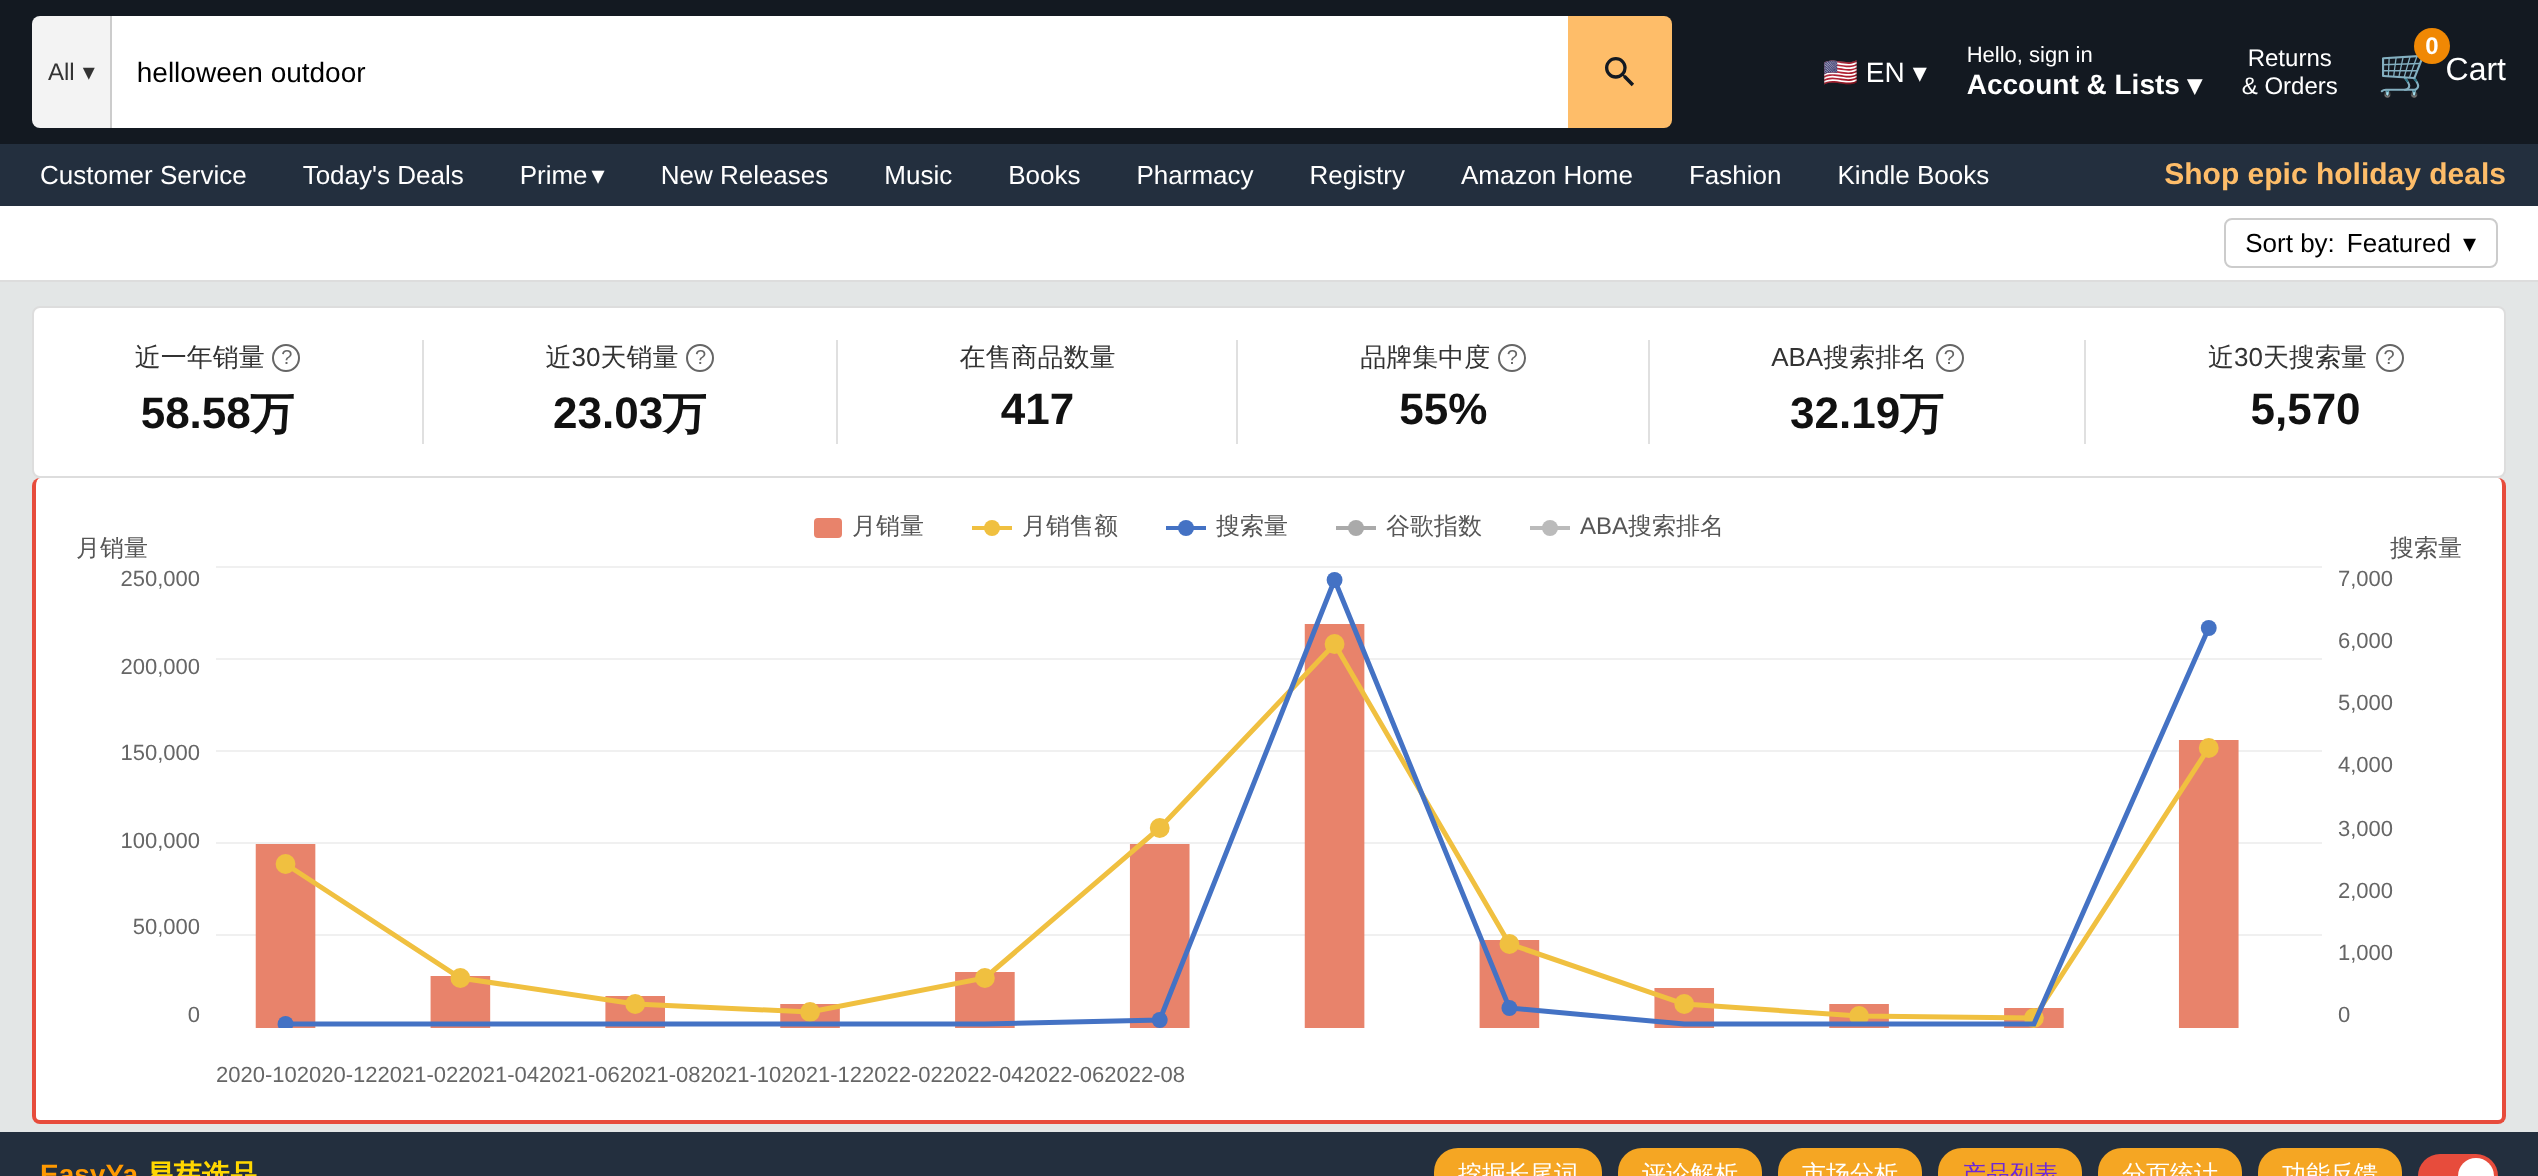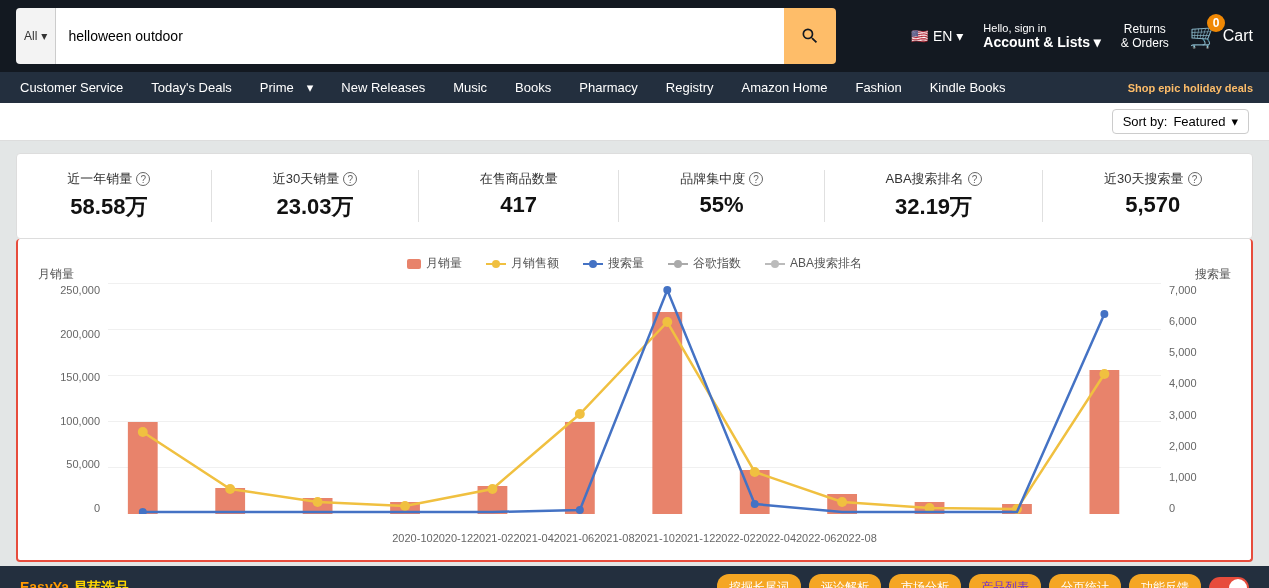--- a/index.html
+++ b/index.html
@@ -17,22 +17,22 @@
     .account-section { color: white; font-size: 12px; cursor: pointer; }
     .account-section .hello { font-size: 11px; }
     .account-section .account-link { font-size: 14px; font-weight: bold; }
     .returns-section { color: white; font-size: 12px; text-align: center; cursor: pointer; }
     .cart-section { display: flex; align-items: center; gap: 4px; color: white; cursor: pointer; position: relative; }
     .cart-count { background: #f08804; color: white; border-radius: 50%; width: 18px; height: 18px; display: flex; align-items: center; justify-content: center; font-size: 12px; font-weight: bold; position: absolute; top: -8px; right: 28px; }
 
     
     .nav-bar { background: #232f3e; padding: 6px 16px; display: flex; align-items: center; gap: 20px; }
     .nav-item { color: white; font-size: 13px; cursor: pointer; white-space: nowrap; padding: 2px 4px; }
-    .nav-item.prime { display: flex; align-items: center; gap: 13px; }
-    .nav-promo { color: #febd69; font-size: 11px; font-weight: bold; margin-left: auto; cursor: pointer; }
+    .nav-item.prime { display: flex; align-items: center; gap: 2px; }
+    .nav-promo { color: #febd69; font-size: 15px; font-weight: bold; margin-left: auto; cursor: pointer; }
 
     
     .sort-bar { background: white; padding: 6px 20px; display: flex; justify-content: flex-end; align-items: center; border-bottom: 1px solid #ddd; }
     .sort-dropdown { border: 1px solid #ccc; padding: 4px 10px; border-radius: 4px; font-size: 13px; cursor: pointer; display: flex; align-items: center; gap: 6px; background: white; }
 
     
     .stats-section { background: white; margin: 12px 16px 0; padding: 16px 20px; border-radius: 4px; border: 1px solid #ddd; }
     .stats-row { display: flex; justify-content: space-around; align-items: flex-start; }
     .stat-item { text-align: center; }
     .stat-label { font-size: 13px; color: #333; display: flex; align-items: center; justify-content: center; gap: 4px; margin-bottom: 4px; }
@@ -44,21 +44,21 @@
     .chart-section { background: white; margin: 0 16px 0; padding: 16px 20px; border: 2px solid #e74c3c; border-radius: 4px; border-top: none; }
     .chart-legend { display: flex; justify-content: center; gap: 24px; margin-bottom: 12px; font-size: 12px; color: #555; align-items: center; }
     .legend-item { display: flex; align-items: center; gap: 5px; }
     .legend-bar { width: 14px; height: 10px; border-radius: 2px; }
 
     .chart-container { position: relative; width: 100%; height: 260px; }
     .y-axis-left { position: absolute; left: 0; top: 0; bottom: 30px; width: 68px; display: flex; flex-direction: column-reverse; justify-content: space-between; align-items: flex-end; font-size: 11px; color: #666; padding-right: 6px; }
     .y-axis-right { position: absolute; right: 0; top: 0; bottom: 30px; width: 68px; display: flex; flex-direction: column-reverse; justify-content: space-between; align-items: flex-start; font-size: 11px; color: #666; padding-left: 6px; }
     .y-axis-label-left { position: absolute; left: 0; top: -18px; font-size: 12px; color: #555; }
     .y-axis-label-right { position: absolute; right: 0; top: -18px; font-size: 12px; color: #555; text-align: right; }
-    .x-axis { position: absolute; left: 70px; right: 70px; bottom: 0; display: flex; justify-content: center; font-size: 11px; color: #666; }
+    .x-axis { position: absolute; left: 70px; right: 70px; bottom: 0; display: flex; justify-content: flex-start; font-size: 11px; color: #666; }
     .grid-lines { position: absolute; left: 70px; right: 70px; top: 0; bottom: 30px; }
     .grid-line { position: absolute; left: 0; right: 0; border-top: 1px solid #f0f0f0; }
 
     
     .footer { background: #232f3e; padding: 8px 20px; display: flex; align-items: center; justify-content: space-between; margin-top: 4px; }
     .footer-brand { color: white; font-size: 14px; font-weight: bold; }
     .footer-brand span { color: #f90; }
     .footer-actions { display: flex; gap: 8px; align-items: center; }
     .footer-btn { padding: 5px 12px; border-radius: 12px; border: none; cursor: pointer; font-size: 12px; font-weight: 500; }
     .toggle-switch { width: 40px; height: 22px; background: #e74c3c; border-radius: 11px; position: relative; cursor: pointer; }

